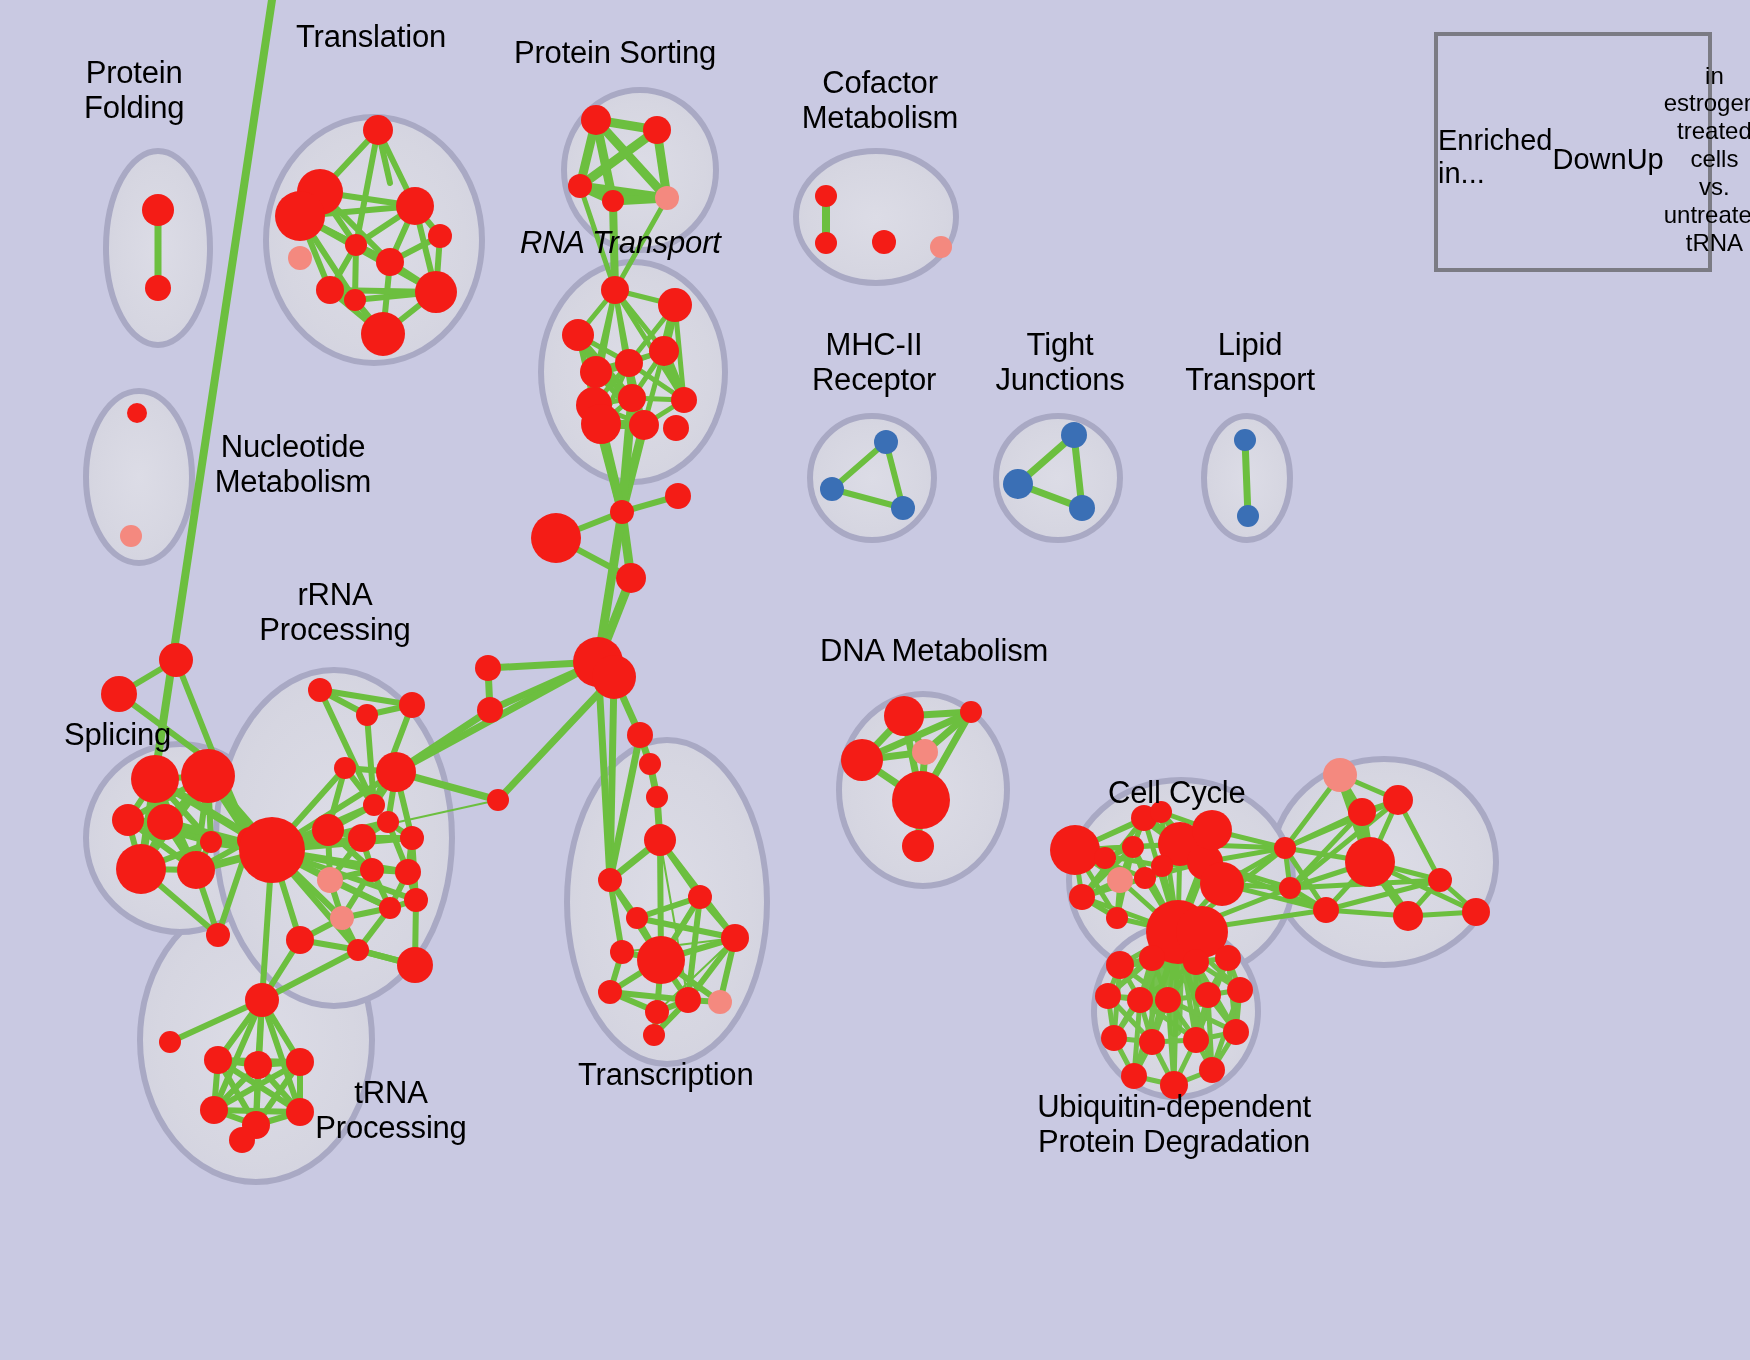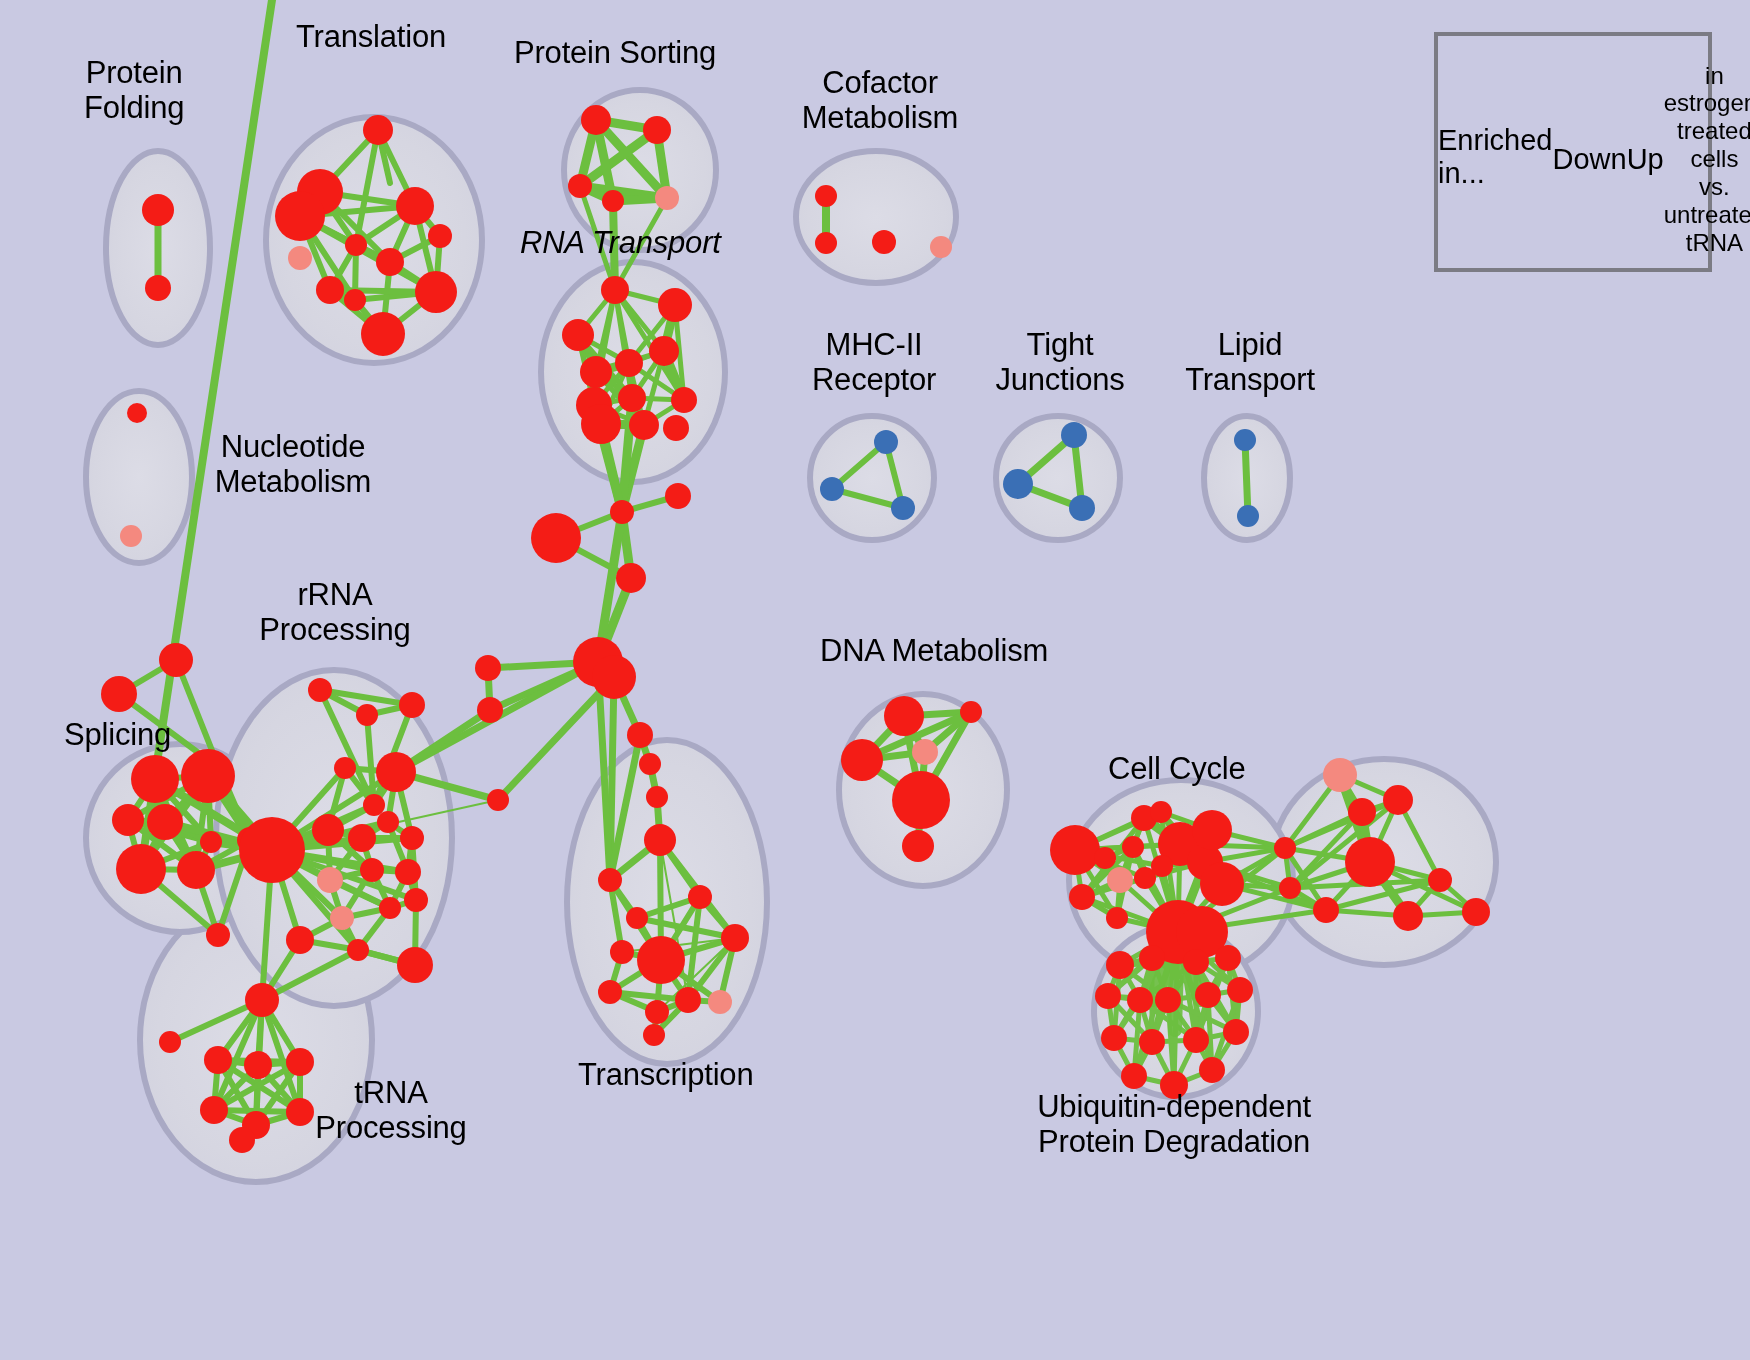--- a/index.html
+++ b/index.html
@@ -805,21 +805,21 @@
 Transport</div>
   <div class="lbl" style="left:990px;top:328px;text-align:center;width:140px;">Tight
 Junctions</div>
   <div class="lbl" style="left:250px;top:578px;text-align:center;width:170px;">rRNA
 Processing</div>
   <div class="lbl" style="left:64px;top:718px;">Splicing</div>
   <div class="lbl" style="left:306px;top:1076px;text-align:center;width:170px;">tRNA
 Processing</div>
   <div class="lbl" style="left:578px;top:1058px;">Transcription</div>
   <div class="lbl" style="left:820px;top:634px;">DNA Metabolism</div>
-  <div class="lbl" style="left:1108px;top:752px;">Cell Cycle</div>
+  <div class="lbl" style="left:1108px;top:776px;">Cell Cycle</div>
   <div class="lbl" style="left:996px;top:1090px;text-align:center;width:356px;">Ubiquitin-dependent
 Protein Degradation</div>
 
   <div id="legend">
     <div class="ltitle">Enriched in...</div>
     <div class="bar"></div>
     <div class="ends">
       <span>Down</span>
       <span>Up</span>
     </div>

